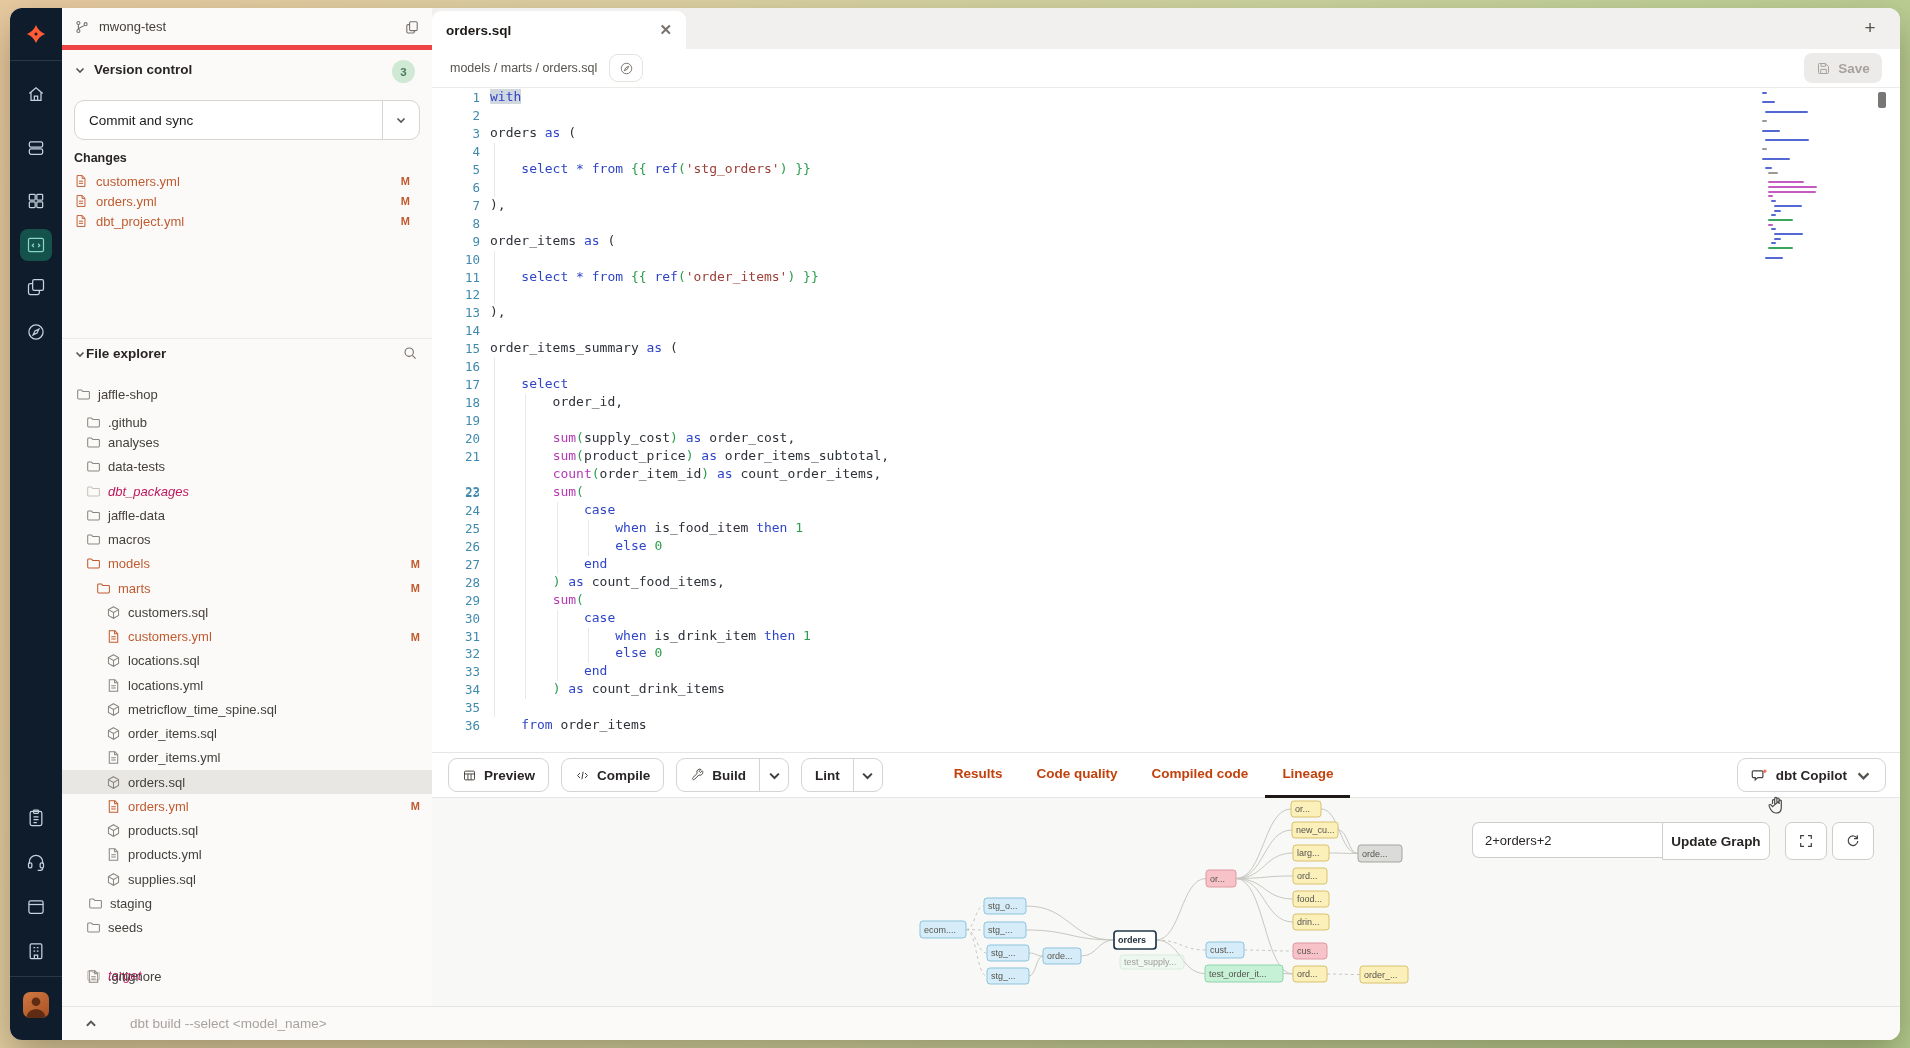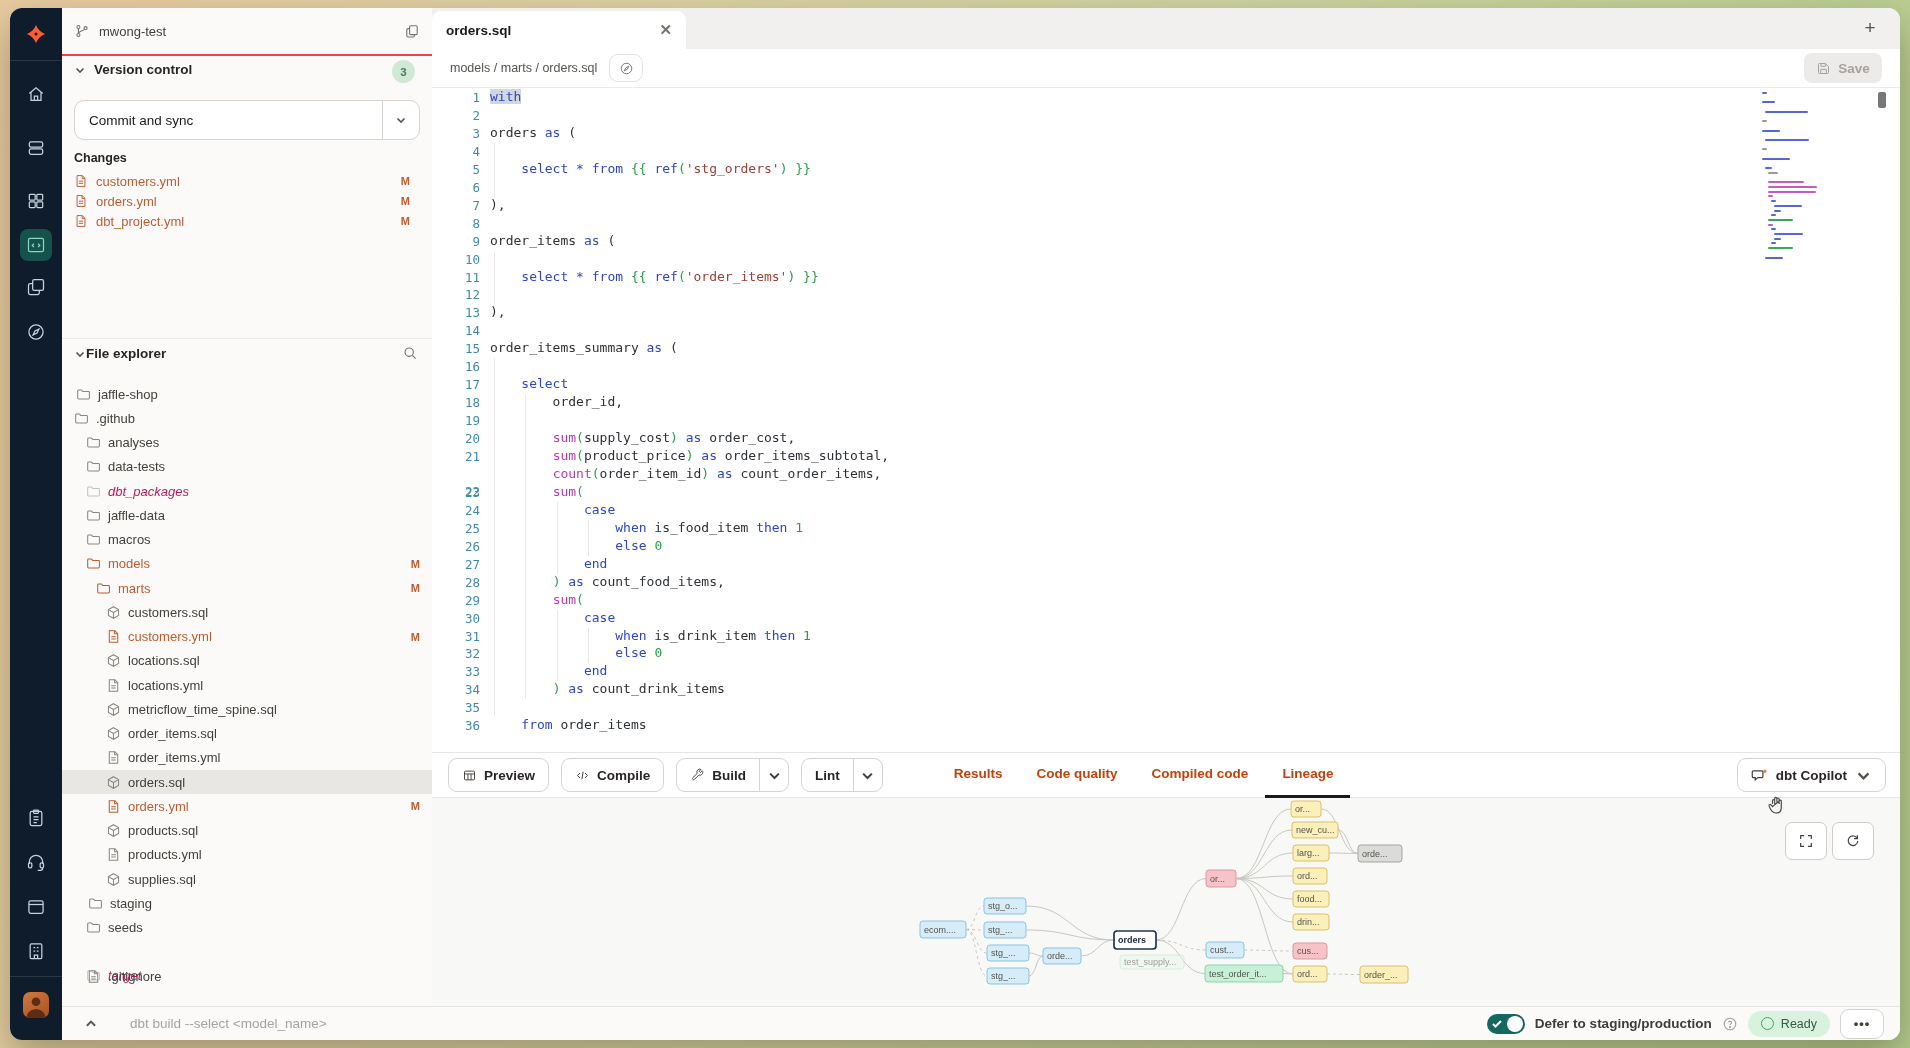--- a/index.html
+++ b/index.html
@@ -197,21 +197,21 @@
     <div class="a raildiv" style="top:968px"></div>
     <div class="a" style="left:13px;top:984px;width:26px;height:26px;border-radius:7px;background:linear-gradient(145deg,#d07a43,#a94e22);overflow:hidden">
       <svg viewBox="0 0 24 24" style="width:26px;height:26px">
           <circle cx="12" cy="9" r="4" fill="#5e2c12"></circle>
           <path d="M3 24c1-6 5-8 9-8s8 2 9 8z" fill="#5e2c12"></path>
         </svg>
     </div>
   </nav>
 
   <section id="leftpanel" class="a">
-    <div class="a" style="left:0;top:0;width:370px;height:48px;border-bottom:2px solid #ef4444;display:flex;align-items:center;padding:1px 12px;box-sizing:border-box">
+    <div class="a" style="left:0;top:0;width:370px;height:42px;border-bottom:5px solid #ef4444;display:flex;align-items:center;padding:1px 12px;box-sizing:border-box">
       <span class="iconbtn">
           <svg viewBox="0 0 20 20" fill="none" stroke="currentColor" stroke-width="1.4">
             <circle cx="5.5" cy="5" r="1.9"></circle>
             <circle cx="5.5" cy="15" r="1.9"></circle>
             <circle cx="14.5" cy="6.5" r="1.9"></circle>
             <path d="M5.5 6.9v6.2M13 7.9c-2.5 2.1-5.5 1.6-7.3 4.6"></path>
           </svg>
         </span>
       <span style="margin-left:9px;font-size:13px;color:#44403c">mwong-test</span>
       <span class="iconbtn" style="margin-left:auto">
@@ -284,21 +284,21 @@
 
     <div id="tree">
         <div class="tree-row a" style="top: 374px; padding-left: 14px; box-sizing: border-box;">
           <span class="ticon">
             <svg viewBox="0 0 16 16" fill="none" stroke="currentColor" stroke-width="1.1">
               <path d="M1.8 4.2c0-.6.4-1 1-1h3l1.4 1.5h6.1c.6 0 1 .4 1 1v6.1c0 .6-.4 1-1 1H2.8c-.6 0-1-.4-1-1z"></path>
             </svg>
           </span>
           <span>jaffle-shop</span>
         </div>
-        <div class="tree-row a" style="top: 398.25px; padding-left: 12px; box-sizing: border-box;">
+        <div class="tree-row a" style="top: 398.25px; padding-left: 24px; box-sizing: border-box; align-items: flex-end;">
           <span class="ticon">
             <svg viewBox="0 0 16 16" fill="none" stroke="currentColor" stroke-width="1.1">
               <path d="M1.8 4.2c0-.6.4-1 1-1h3l1.4 1.5h6.1c.6 0 1 .4 1 1v6.1c0 .6-.4 1-1 1H2.8c-.6 0-1-.4-1-1z"></path>
             </svg>
           </span>
           <span>.github</span>
         </div>
         <div class="tree-row a" style="top: 422.5px; padding-left: 24px; box-sizing: border-box;">
           <span class="ticon">
             <svg viewBox="0 0 16 16" fill="none" stroke="currentColor" stroke-width="1.1">
@@ -812,20 +812,26 @@
         </g>
         <g>
           <rect x="926" y="47" width="44" height="17" rx="3" fill="#dbdbd9" stroke="#a3a39f" stroke-width="1"></rect>
           <text x="930" y="58.7" font-size="9" fill="#55534d">orde...</text>
         </g>
         <g>
           <rect x="928" y="168" width="48" height="17" rx="3" fill="#fcf0ba" stroke="#d9c06d" stroke-width="1"></rect>
           <text x="932" y="179.7" font-size="9" fill="#55534d">order_...</text>
         </g>
       </svg>
+    <div id="lincontrols" class="a">
+      <input id="lininput" value="2+orders+2" style="">
+      <div id="updbtn">
+          <span>Update Graph</span>
+        </div>
+    </div>
     <div class="a sqbtn" id="fsbtn">
         <svg viewBox="0 0 24 24" fill="none" stroke="currentColor" stroke-width="1.8">
           <path d="M4 9V4h5M15 4h5v5M20 15v5h-5M9 20H4v-5"></path>
         </svg>
       </div>
     <div class="a sqbtn" id="rfbtn">
         <svg viewBox="0 0 24 24" fill="none" stroke="currentColor" stroke-width="1.8">
           <path d="M18.5 8.5A7.2 7.2 0 1 0 19.2 12"></path>
           <path d="M18.5 3.5v5h-5"></path>
         </svg>
@@ -837,34 +843,15 @@
     </div>
   </div>
 
   <div id="cmdbar" class="a">
     <span id="cmdchev">
         <svg width="14" height="14" viewBox="0 0 12 12" fill="none" stroke="currentColor" stroke-width="1.6">
           <path d="M2.5 7.5 6 4l3.5 3.5"></path>
         </svg>
       </span>
     <span id="cmdtext">dbt build --select &lt;model_name&gt;</span>
-    <div id="deferwrap">
-      <span id="toggle">
-          <svg viewBox="0 0 12 12" fill="none" stroke="currentColor" stroke-width="2">
-            <path d="M2 6l2.5 2.5L10 3"></path>
-          </svg>
-          <span class="knob"></span>
-        </span>
-      <span id="deferlabel">Defer to staging/production</span>
-      <span id="helpico"><svg viewBox="0 0 20 20" fill="none" stroke="currentColor" stroke-width="1.4">
-            <circle cx="10" cy="10" r="7.2"></circle>
-            <path d="M8.1 7.9a2 2 0 0 1 3.8.6c0 1.2-1.9 1.5-1.9 2.7"></path>
-            <circle cx="10" cy="13.9" r=".6" fill="currentColor"></circle>
-          </svg></span>
-      <span id="readypill">
-          <span class="ring"></span>
-          <span>Ready</span>
-        </span>
-      <span id="morebtn">•••</span>
-    </div>
   </div>
 
 </div>
 
 </body></html>

